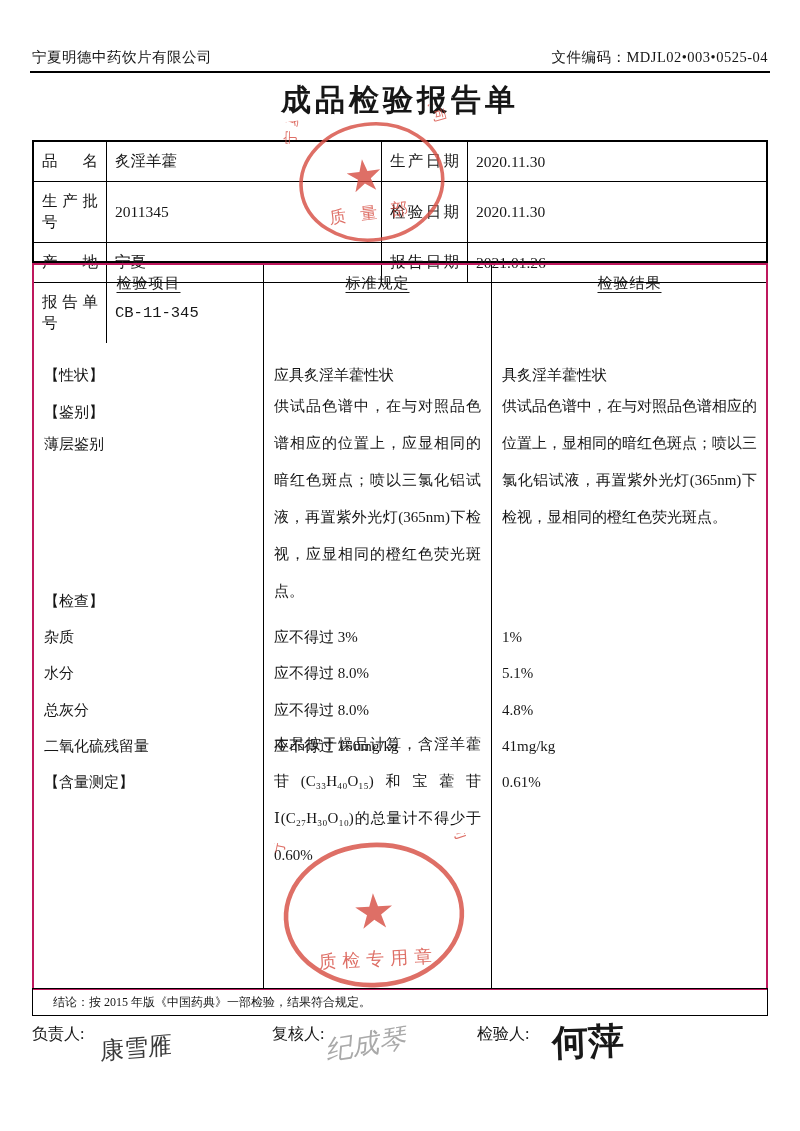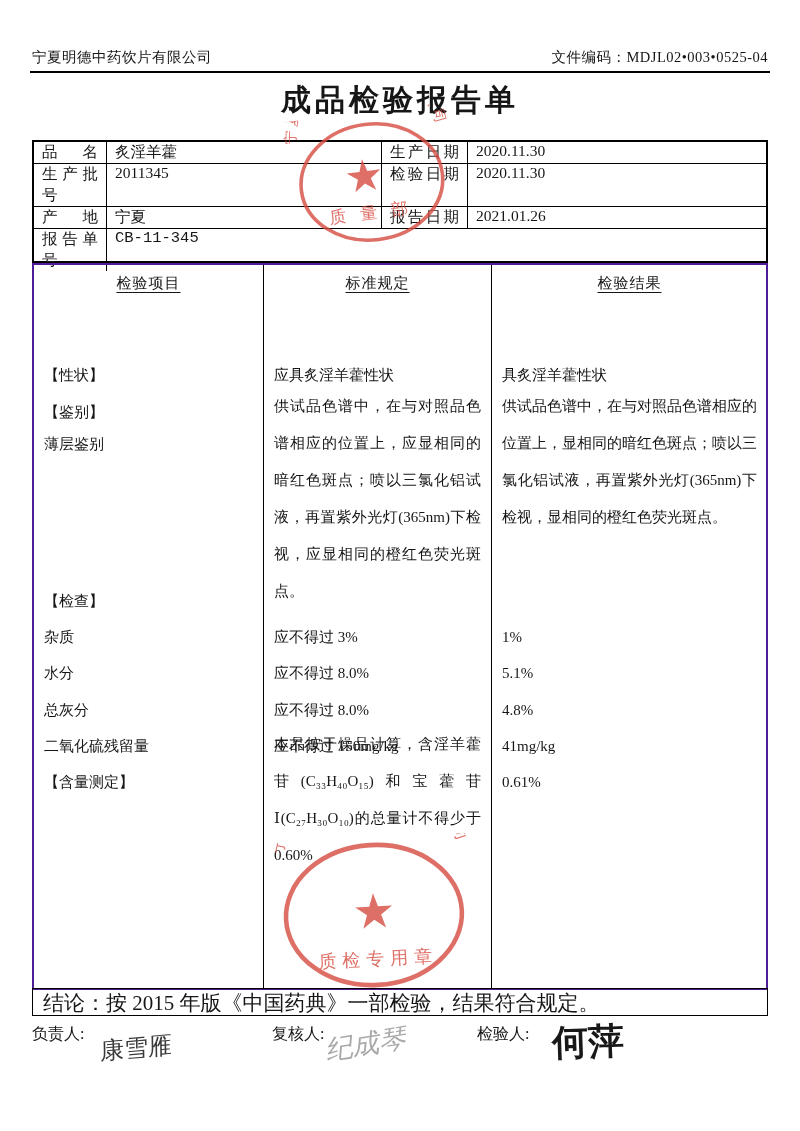--- a/index.html
+++ b/index.html
@@ -14,38 +14,38 @@
   .head-rule{position:absolute;left:30px;top:71px;width:740px;height:0;border-top:2px solid #000;}
   .doc-title{position:absolute;left:0;top:80px;width:800px;text-align:center;
     font-size:30px;font-weight:bold;letter-spacing:4px;}
   
   .info-table{position:absolute;left:32px;top:140px;width:736px;height:123px;
     border:2px solid #000;box-sizing:border-box;display:grid;
     grid-template-rows:repeat(4,1fr);font-size:15.5px;}
   .info-row{display:grid;grid-template-columns:72px 275px 86px 1fr;box-sizing:border-box;}
   .info-row + .info-row{border-top:1.5px solid #000;}
   .info-row.span{grid-template-columns:72px 1fr;font-family:Liberation Mono, monospace;}
-  .info-cell{display:flex;align-items:flex-start;padding:0 8px;box-sizing:border-box;overflow:hidden;}
+  .info-cell{display:flex;align-items:center;padding:9px 8px;box-sizing:border-box;overflow:hidden;}
   .info-cell.vline{border-left:1.5px solid #000;}
   .jlabel{display:block;width:100%;text-align:justify;text-align-last:justify;}
   
   .main-table{position:absolute;left:32px;top:263px;width:736px;height:727px;
-    border:2px solid #4c1d95;box-sizing:border-box;font-size:15px;padding-left:15px;}
+    border:2px solid #be185d;box-sizing:border-box;font-size:15px;padding-left:15px;}
   .mcol{position:absolute;top:0;bottom:0;box-sizing:border-box;}
   .mcol1{left:0;width:229px;}
   .mcol2{left:229px;width:228px;border-left:1.5px solid #000;text-decoration:underline;}
   .mcol3{left:457px;width:276px;border-left:1.5px solid #000;}
   .mhead{position:absolute;top:9px;left:0;width:100%;text-align:center;
     text-decoration:underline;text-underline-offset:4px;letter-spacing:1px;}
   .mitem{position:absolute;left:10px;right:8px;line-height:20px;white-space:nowrap;margin-top:36px;}
   .mblock{position:absolute;left:10px;right:10px;line-height:37px;text-align:justify;}
   
   .conclusion{position:absolute;left:32px;top:988px;width:736px;height:28px;
-    border:1.5px solid #000;box-sizing:border-box;display:flex;align-items:flex-start;
-    padding-left:10px;font-size:21px;}
+    border:1.5px solid #000;box-sizing:border-box;display:flex;align-items:center;
+    padding-left:20px;font-size:12px;}
   .sign-row{position:absolute;left:32px;top:1024px;width:736px;font-size:16px;}
   .sign-label{position:absolute;top:0;white-space:nowrap;}
   .sig{position:absolute;white-space:nowrap;font-weight:normal;}
   .sig-1{left:68px;top:8px;font-size:24px;color:#3a3a3a;transform:rotate(-5deg) skewX(-4deg);}
   .sig-2{left:295px;top:2px;font-size:27px;color:#a9a9a9;transform:rotate(-9deg) skewX(-14deg);}
   .sig-3{left:520px;top:-6px;font-size:36px;font-weight:bold;color:#181818;transform:rotate(-2deg);}
   
   .stamp{position:absolute;opacity:.8;pointer-events:none;}
   .stamp-top{left:284px;top:112px;transform:rotate(-7deg);}
   .stamp-bottom{left:278px;top:838px;transform:rotate(-3deg);}

